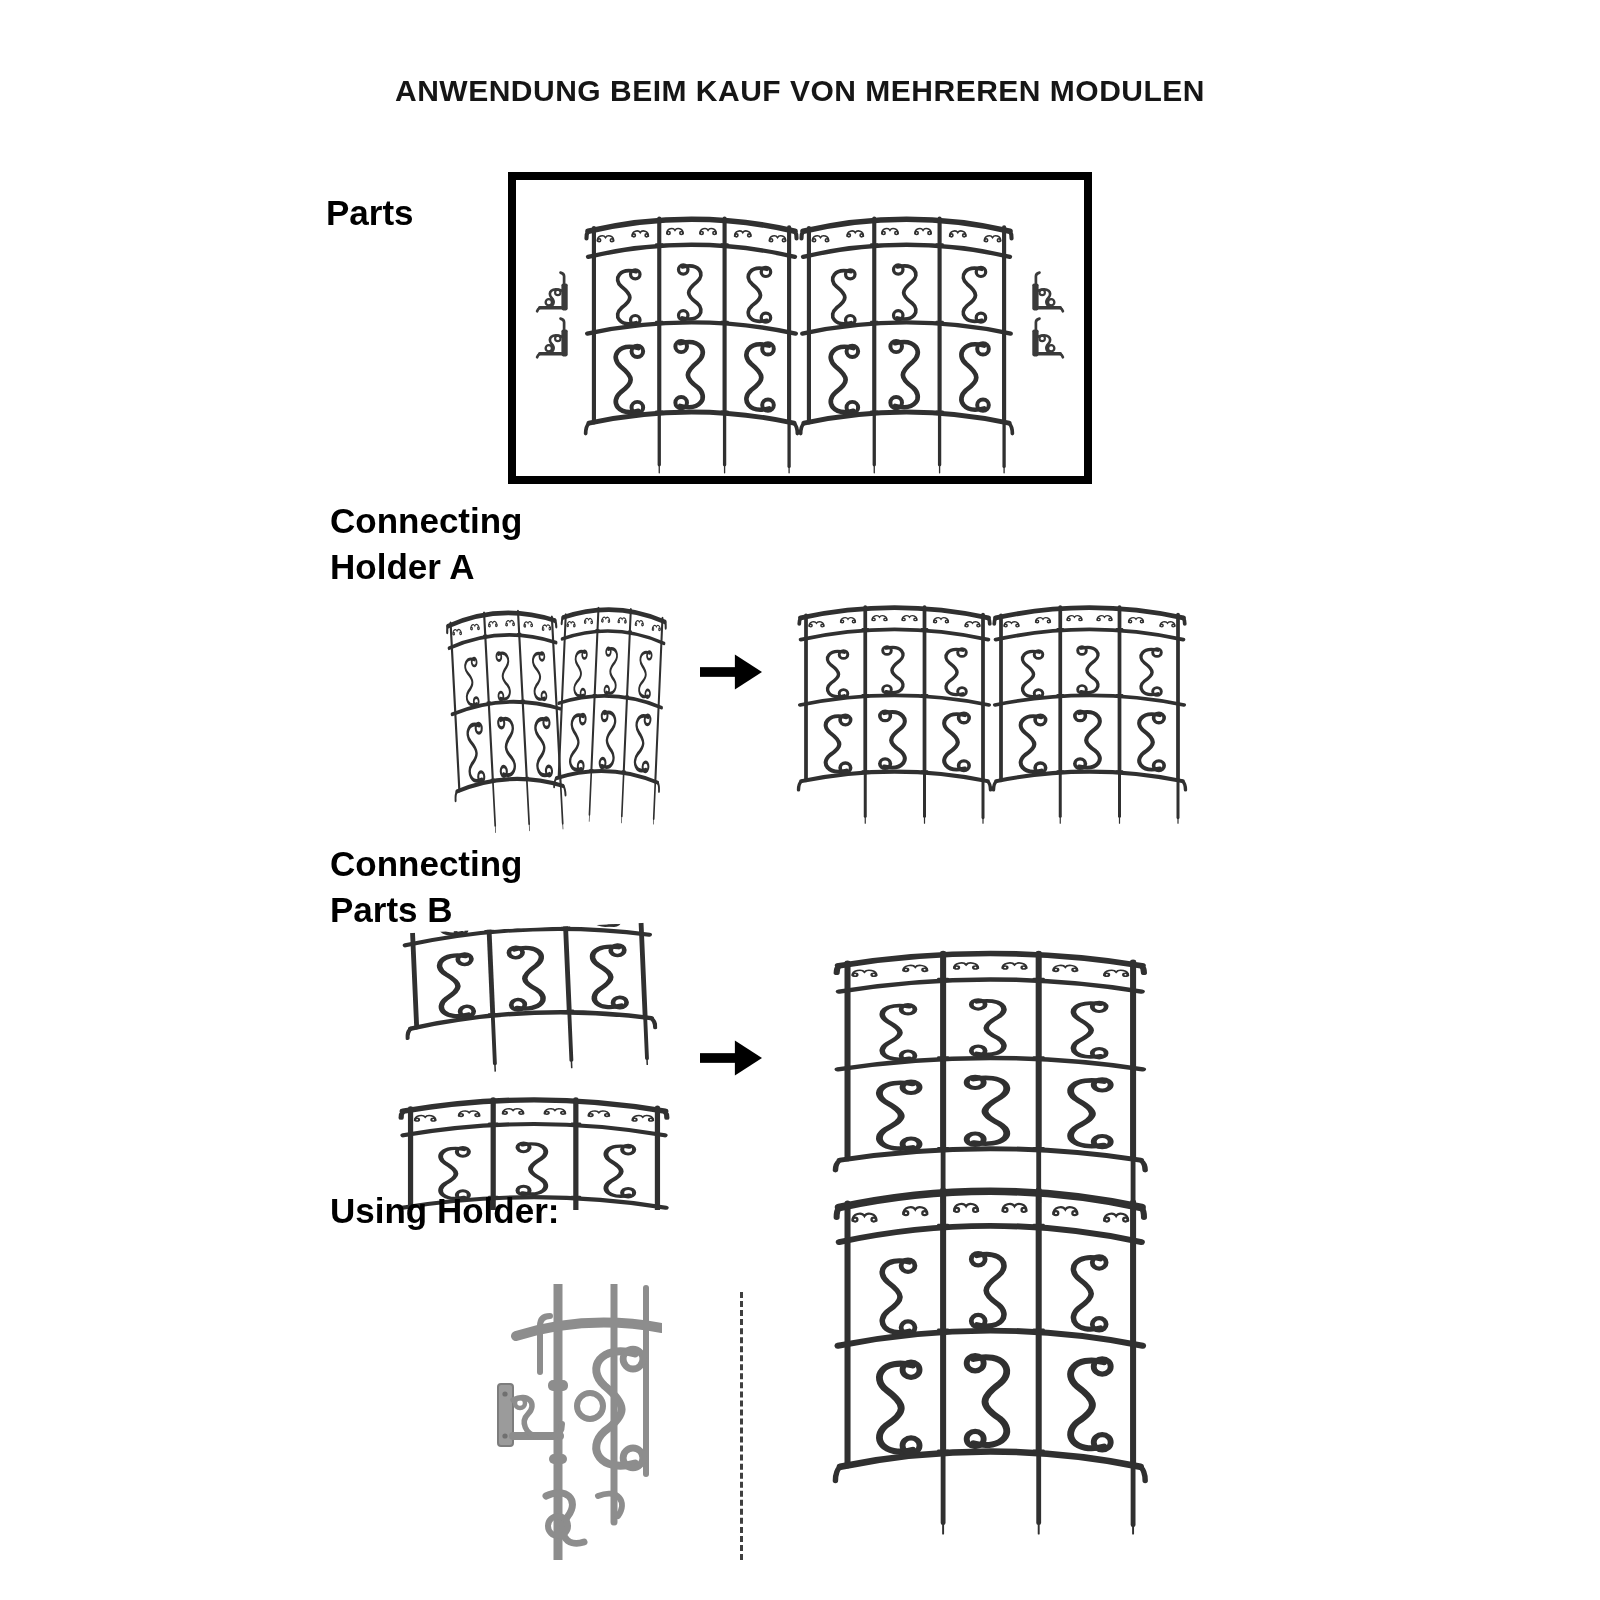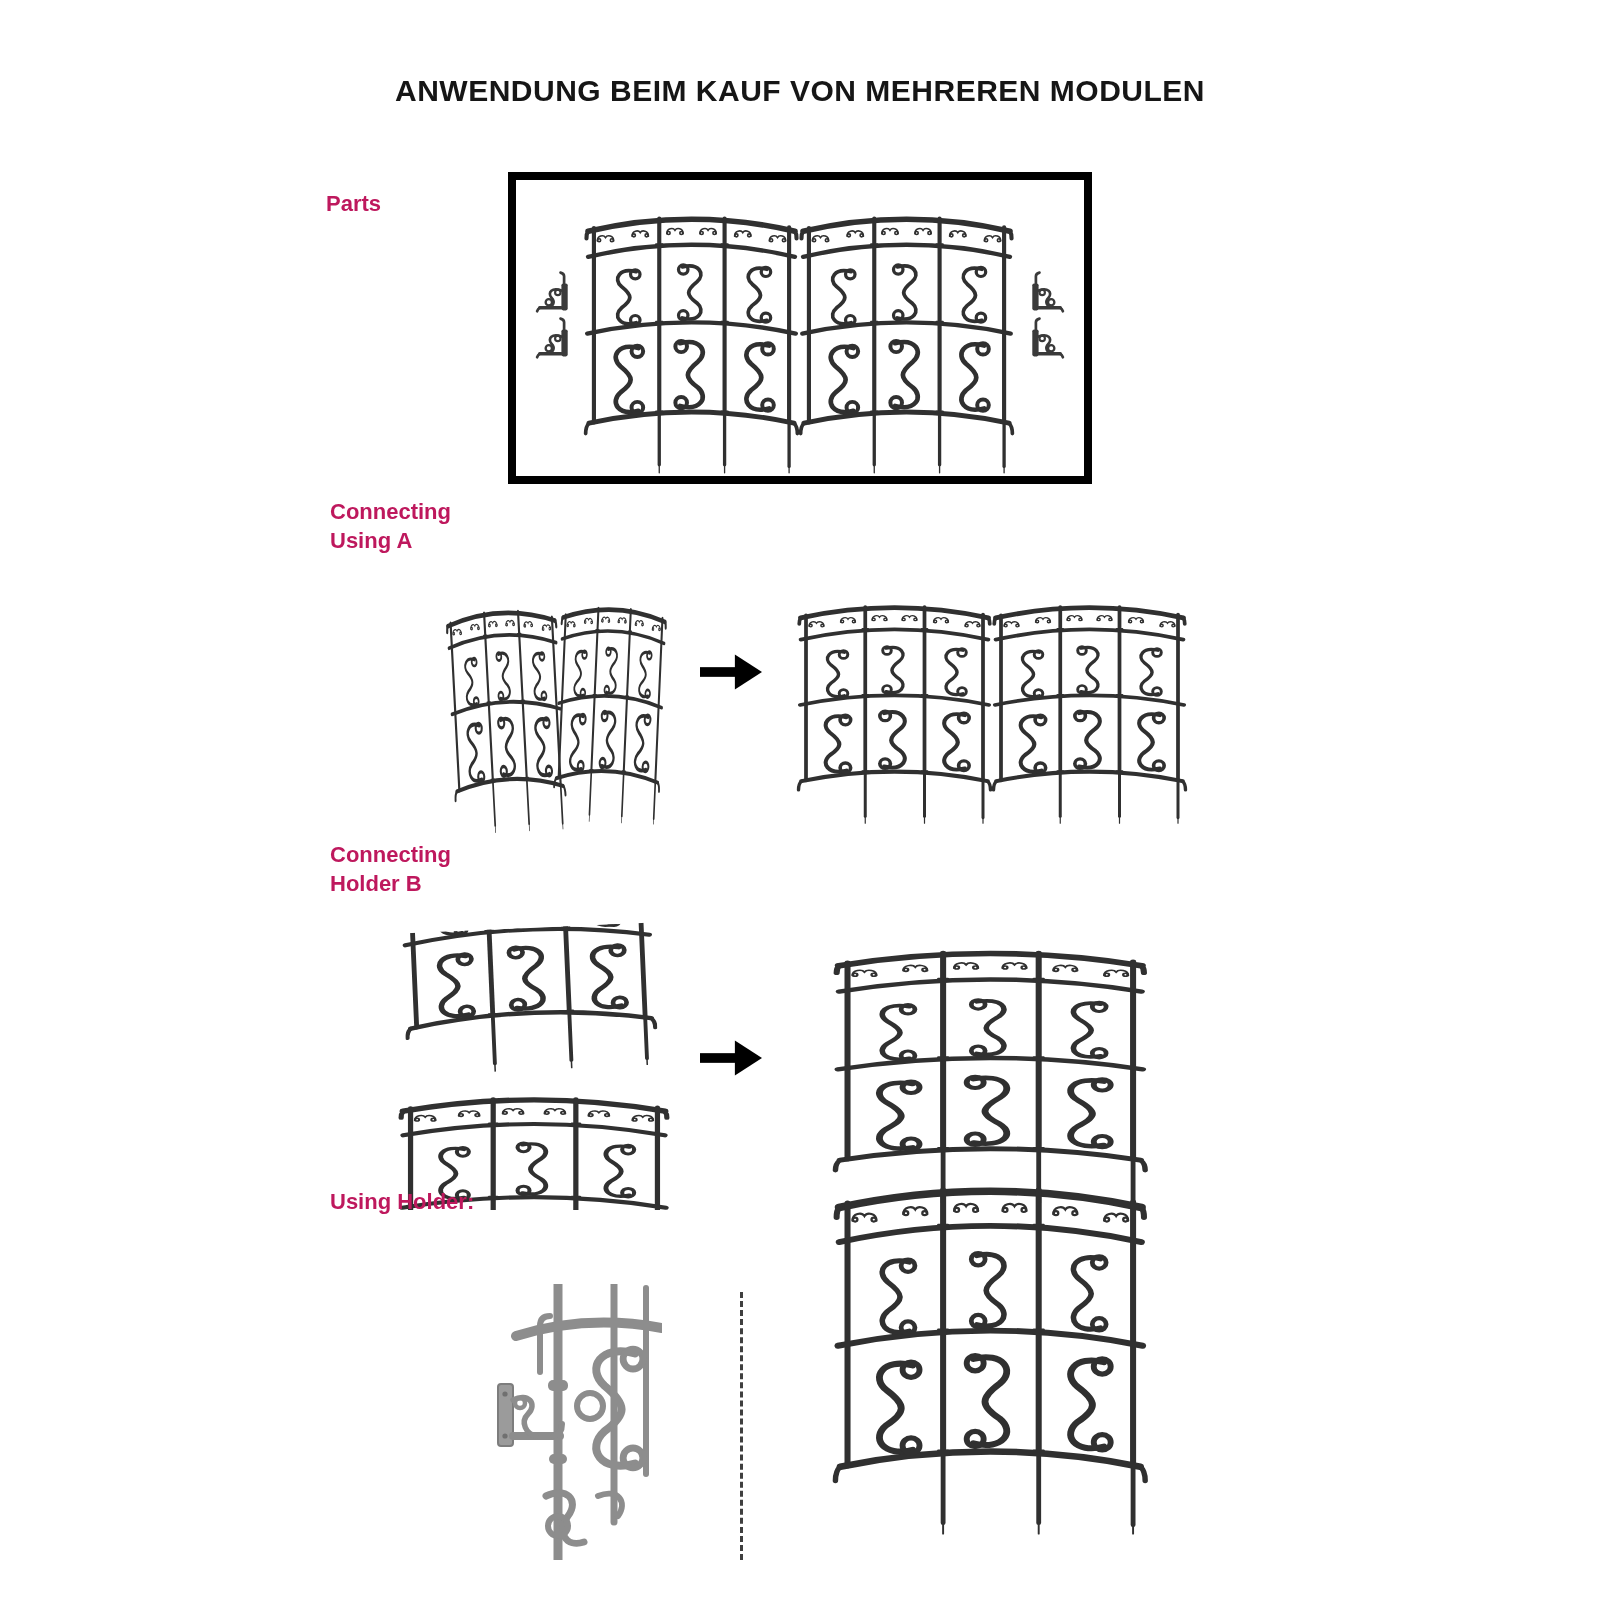--- a/index.html
+++ b/index.html
@@ -5,21 +5,21 @@
   html,body{margin:0;padding:0;background:#ffffff;}
   .sheet{
     position:relative;width:1600px;height:1600px;background:#ffffff;
     font-family:"Liberation Sans", sans-serif;overflow:hidden;color:#1a1a1a;
   }
   .page-title{
     position:absolute;left:0;top:74px;width:1600px;text-align:center;
     font-size:30px;font-weight:bold;letter-spacing:.5px;color:#161616;
   }
   .label{
-    position:absolute;font-size:22px;font-weight:bold;line-height:1.3;color:#be185d;
+    position:absolute;font-size:35px;font-weight:bold;line-height:1.3;color:#000000;
   }
   .parts-box{
     position:absolute;left:508px;top:172px;width:568px;height:296px;
     border:8px solid #000;background:#fff;
   }
   .fig{position:absolute;}
   .tilt{transform:rotate(-2.5deg);}
   .dashed-divider{
     position:absolute;left:740px;top:1292px;height:268px;width:0;
     border-left:3px dashed #3f3f3f;
@@ -115,21 +115,21 @@
         <use href="#bracket" transform="translate(546,98) scale(-0.9,0.9)"></use>
         <use href="#bracket" transform="translate(546,144) scale(-0.9,0.9)"></use>
       </g>
       <use href="#panel" transform="translate(68,16) scale(0.827,0.80)"></use>
       <use href="#panel" transform="translate(283,16) scale(0.827,0.80)"></use>
     </svg>
   </div>
 
   <div class="label" style="left:330px;top:498px;">
     <span style="display:block">Connecting</span>
-    <span style="display:block">Using A</span>
+    <span style="display:block">Holder A</span>
   </div>
 
   <div class="fig" style="left:438px;top:578px;">
     <svg width="240" height="268" viewBox="0 0 240 268">
       <use href="#panel" transform="translate(6,18) rotate(-3) scale(0.43,0.69)"></use>
       <use href="#panel" transform="translate(124,10) rotate(2.5) scale(0.41,0.67)"></use>
     </svg>
   </div>
 
   <div class="fig" style="left:700px;top:652px;">
@@ -140,21 +140,21 @@
 
   <div class="fig" style="left:794px;top:584px;">
     <svg width="400" height="250" viewBox="0 0 400 250">
       <use href="#panel" transform="translate(3,4) scale(0.75,0.68)"></use>
       <use href="#panel" transform="translate(198,4) scale(0.75,0.68)"></use>
     </svg>
   </div>
 
   <div class="label" style="left:330px;top:841px;">
     <span style="display:block">Connecting</span>
-    <span style="display:block">Holder B</span>
+    <span style="display:block">Parts B</span>
   </div>
 
   <div class="fig tilt" style="left:404px;top:928px;">
     <svg width="252" height="146" viewBox="0 156 260 196" preserveAspectRatio="none">
       <use href="#panel"></use>
     </svg>
   </div>
 
   <div class="fig" style="left:398px;top:1078px;">
     <svg width="272" height="132" viewBox="0 0 260 175" preserveAspectRatio="none">

